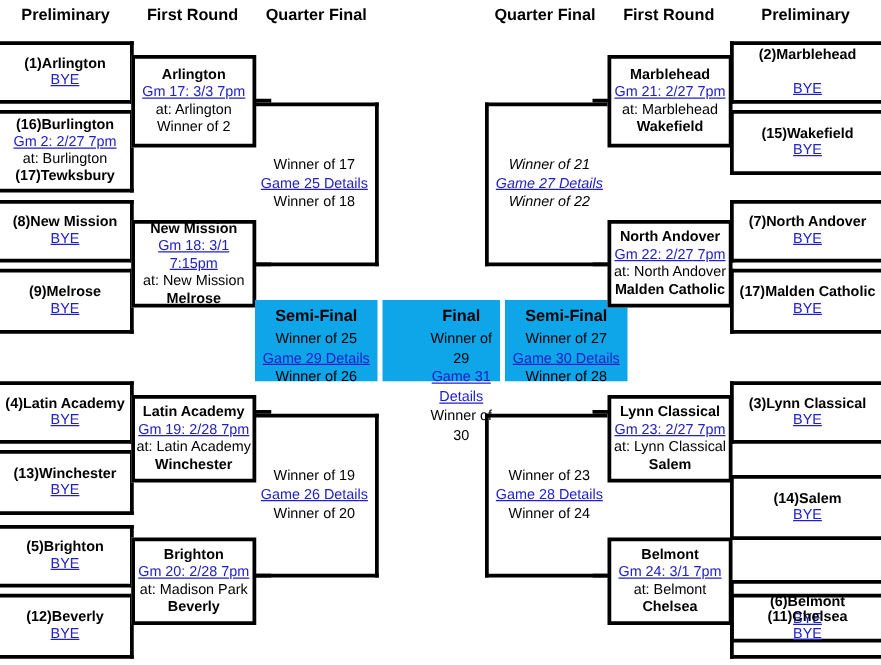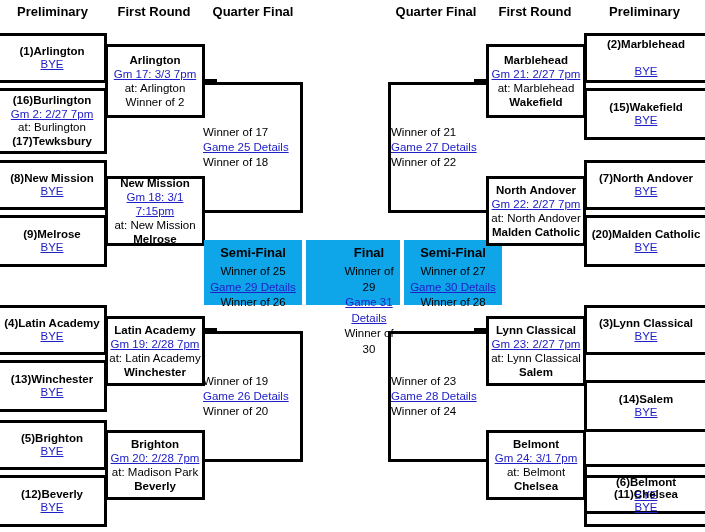--- a/index.html
+++ b/index.html
@@ -33,20 +33,21 @@
   
   .game{
     border:3px solid #000;
     text-align:center;
     font-size:11.5px;line-height:14px;
     display:flex;flex-direction:column;justify-content:center;
     background:#fff;
   }
   
   .qf{
+    text-align:center;
     font-size:11.5px;line-height:15px;
     display:flex;flex-direction:column;justify-content:center;
   }
   .qf.left{border-top:3px solid #000;border-bottom:3px solid #000;border-right:3px solid #000;}
   .qf.right{border-top:3px solid #000;border-bottom:3px solid #000;border-left:3px solid #000;}
 
   
   .panel{
     background:#0ea5e9;
     text-align:center;
@@ -164,21 +165,21 @@
     <div class="lnk">Game 31 Details</div>
     <div>Winner of 30</div>
   </div>
   <div class="box panel" style="left:404px;top:240px;width:98px;height:65px;">
     <div class="ptitle">Semi-Final</div>
     <div>Winner of 27</div>
     <div class="lnk">Game 30 Details</div>
     <div>Winner of 28</div>
   </div>
 
-  <div class="box qf right" style="left:388px;top:82px;width:100px;height:131px;">
+  <div class="box qf right" style="left:388px;top:82px;width:100px;height:131px;font-style:italic;">
     <div class="plain">Winner of 21</div>
     <div class="lnk">Game 27 Details</div>
     <div class="plain">Winner of 22</div>
   </div>
   <div class="box qf right" style="left:388px;top:331px;width:100px;height:131px;">
     <div class="plain">Winner of 23</div>
     <div class="lnk">Game 28 Details</div>
     <div class="plain">Winner of 24</div>
   </div>
 
@@ -213,21 +214,21 @@
   </div>
   <div class="box prelim right" style="left:584px;top:88px;width:121px;height:52px;">
     <div class="nm">(15)Wakefield</div>
     <div class="lnk">BYE</div>
   </div>
   <div class="box prelim right" style="left:584px;top:160px;width:121px;height:50px;">
     <div class="nm">(7)North Andover</div>
     <div class="lnk">BYE</div>
   </div>
   <div class="box prelim right" style="left:584px;top:215px;width:121px;height:52px;">
-    <div class="nm">(20)Malden Catholic</div>
+    <div class="nm">(17)Malden Catholic</div>
     <div class="lnk">BYE</div>
   </div>
   <div class="box prelim right" style="left:584px;top:305px;width:121px;height:50px;">
     <div class="nm">(3)Lynn Classical</div>
     <div class="lnk">BYE</div>
   </div>
   <div class="box prelim right" style="left:584px;top:380px;width:121px;height:52px;">
     <div class="nm">(14)Salem</div>
     <div class="lnk">BYE</div>
   </div>

